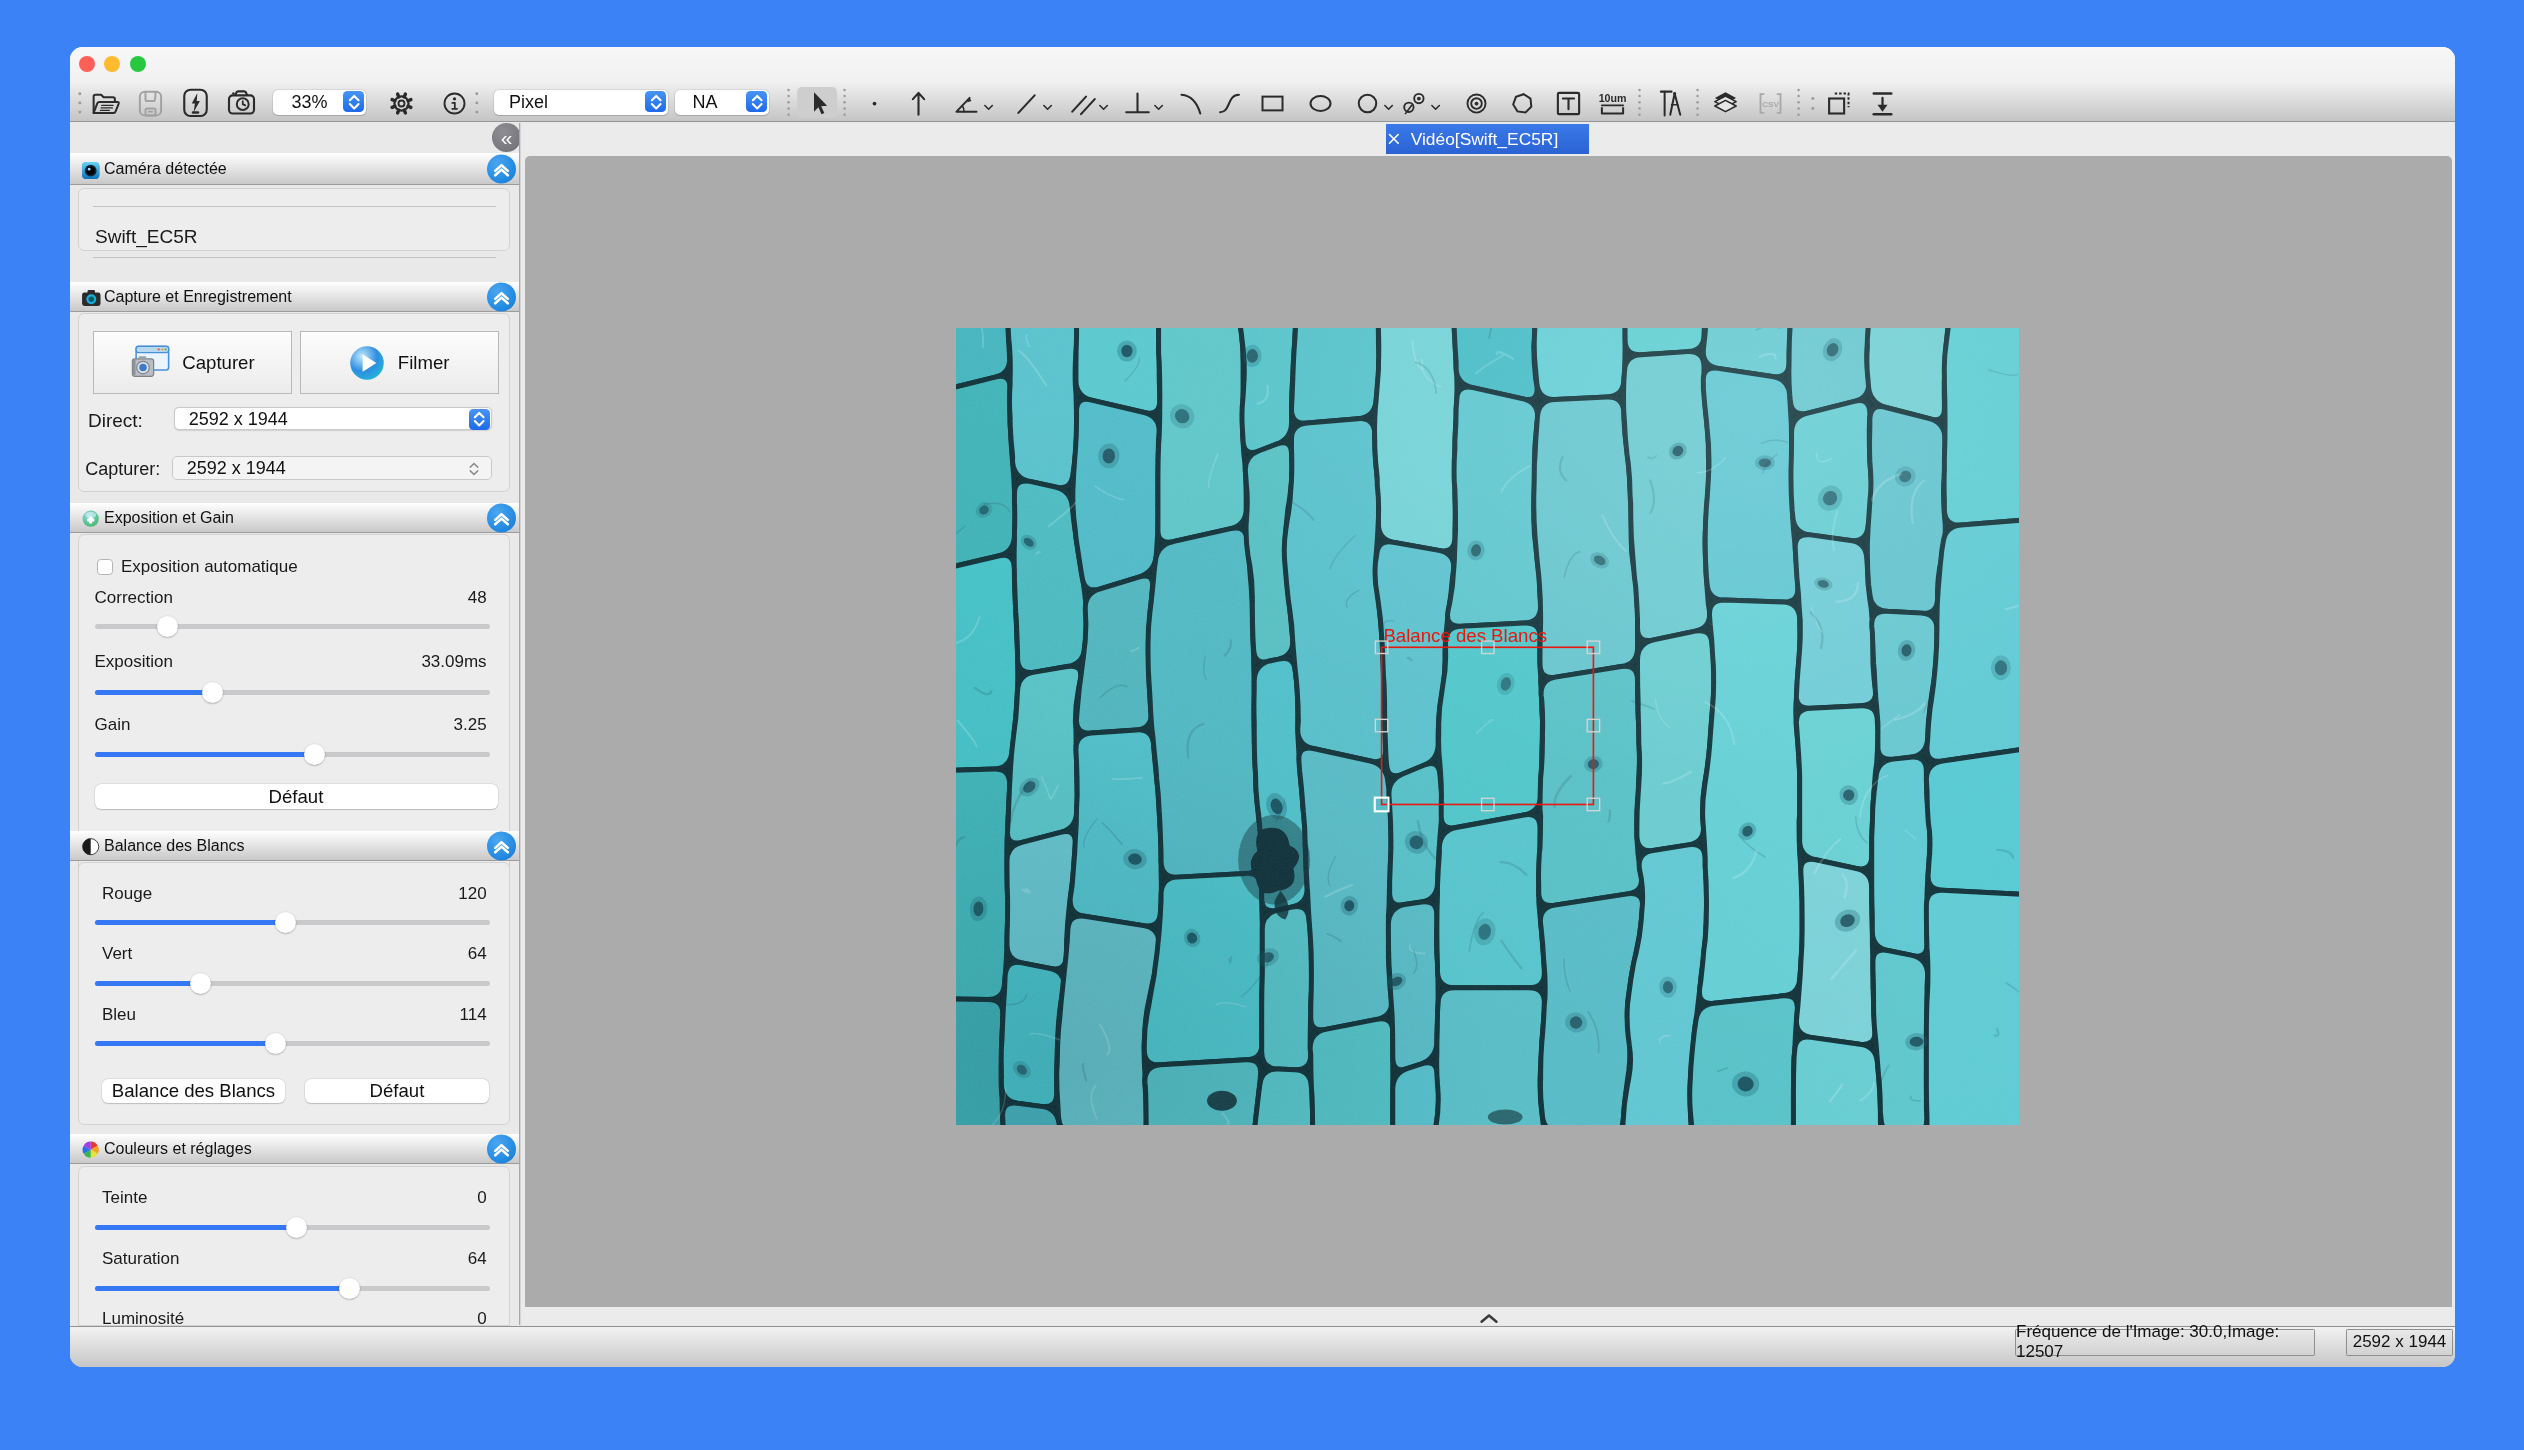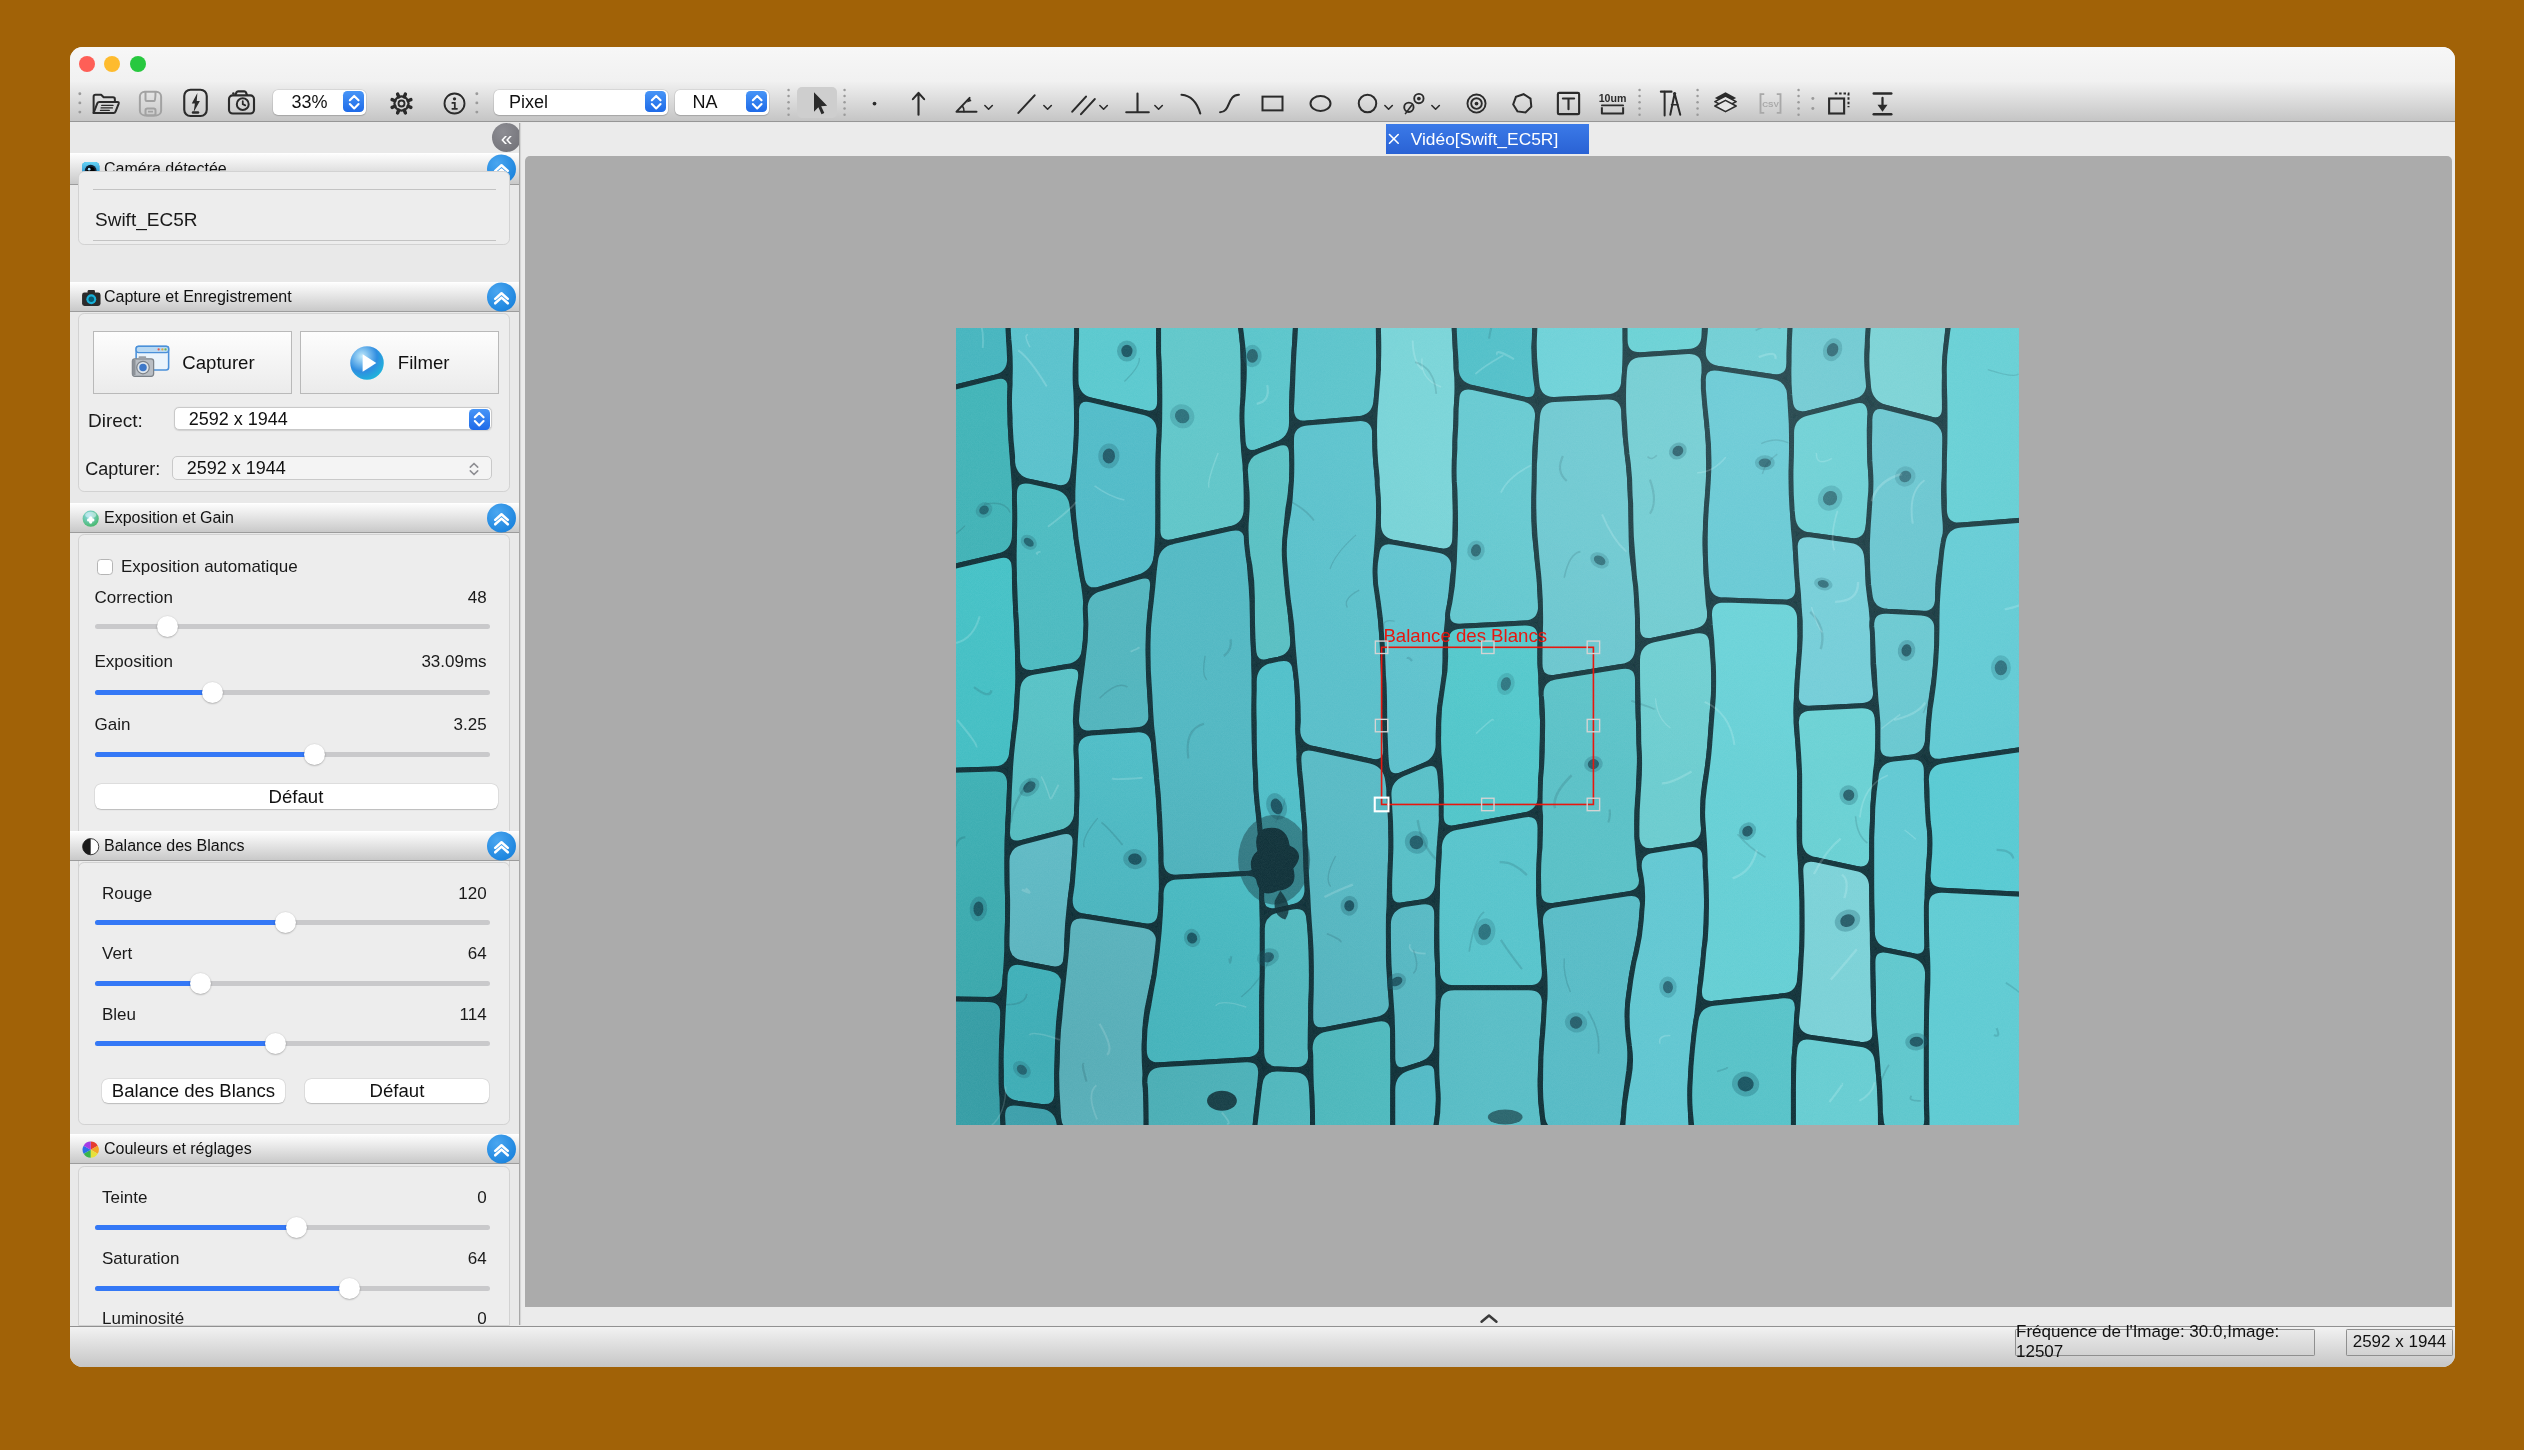--- a/index.html
+++ b/index.html
@@ -1,17 +1,17 @@
 <!DOCTYPE html>
 <html style="font-size:10px"><head>
 <meta charset="utf-8">
 <style>
 * { margin:0; padding:0; box-sizing:border-box; }
 html,body { width:2525px; height:1450px; background:#000; font-family:"Liberation Sans", sans-serif; }
-#page { position:relative; width:2525px; height:1450px; background:#a16207; overflow:hidden; }
+#page { position:relative; width:2525px; height:1450px; background:#3b82f6; overflow:hidden; }
 #win { position:absolute; left:70px; top:47px; width:2385px; height:1320px; background:#e9e9e9; border-radius:12.4px; overflow:hidden; }
 #titlebar { position:absolute; left:0; top:0; width:100%; height:35px; background:linear-gradient(#f7f7f7,#f1f1f1); }
 .tl { position:absolute; top:9.3px; width:16px; height:16px; border-radius:50%; }
 #toolbar { position:absolute; left:0; top:35px; width:100%; height:40px; background:linear-gradient(#f0f0f0,#c5c5c5); border-bottom:1.2px solid #969696; }
 #sidebar { position:absolute; left:0; top:76px; width:449px; height:1202px; background:#e9e9e9; }
 #sidebar-sep { position:absolute; left:449px; top:76px; width:1.9px; height:1202px; background:#a8a8a8; border-right:0.6px solid #d5d5d5; }
 #mainarea { position:absolute; left:452px; top:76px; right:0; height:1202px; background:#ebebeb; }
 #canvas { position:absolute; left:455px; top:109px; width:1927px; height:1151px; background:#ababab; border-radius:5px 5px 0 0; }
 #statusbar { position:absolute; left:0; top:1279px; width:100%; height:41px; background:linear-gradient(#f2f2f2,#c6c6c6); border-top:1.2px solid #919191; }
 .sb-box { position:absolute; top:1.9px; height:27px; border:1.2px solid #8f8f8f; border-radius:1.2px; background:linear-gradient(#e9e9e9,#d2d2d2); font-size:17px; color:#111; display:flex; align-items:center; justify-content:center; }
@@ -286,21 +286,21 @@
             <circle cx="14" cy="14" r="9.5" fill="#123"></circle>
             <circle cx="14" cy="14" r="6.5" fill="#000"></circle>
             <circle cx="11.5" cy="11.5" r="2.2" fill="#9adfff"></circle>
           </svg>
         <div class="t">Caméra détectée</div>
         <div class="chevbtn"><svg width="29" height="29" viewBox="0 0 46 46">
               <path d="M13 26 L23 17 L33 26" fill="none" stroke="#fff" stroke-width="4" stroke-linecap="round" stroke-linejoin="round"></path>
               <path d="M13 33 L23 24 L33 33" fill="none" stroke="#fff" stroke-width="4" stroke-linecap="round" stroke-linejoin="round"></path>
             </svg></div>
       </div>
-      <div class="panel" style="top:48px; height:74px;">
+      <div class="panel" style="top:65px; height:63px;">
         <div style="position:absolute; left:14.3px; top:17.4px; width:403px; height:0.6px; background:#c3c3c3;"></div>
         <div style="position:absolute; left:14.3px; top:68px; width:403px; height:0.6px; background:#c3c3c3;"></div>
         <div class="lbl" style="left:16px; top:37px; font-size:19px;">Swift_EC5R</div>
       </div>
 
       <div class="hdr" style="top:159px; height:30px;">
         <svg style="position:absolute; left:12.4px; top:6.8px;" width="18.6" height="16" viewBox="0 0 30 26">
             <rect x="0" y="4" width="30" height="22" rx="4" fill="#2b2b2b"></rect>
             <rect x="9" y="0" width="12" height="6" rx="2" fill="#2b2b2b"></rect>
             <circle cx="15" cy="15" r="8" fill="#18b0d8"></circle>

